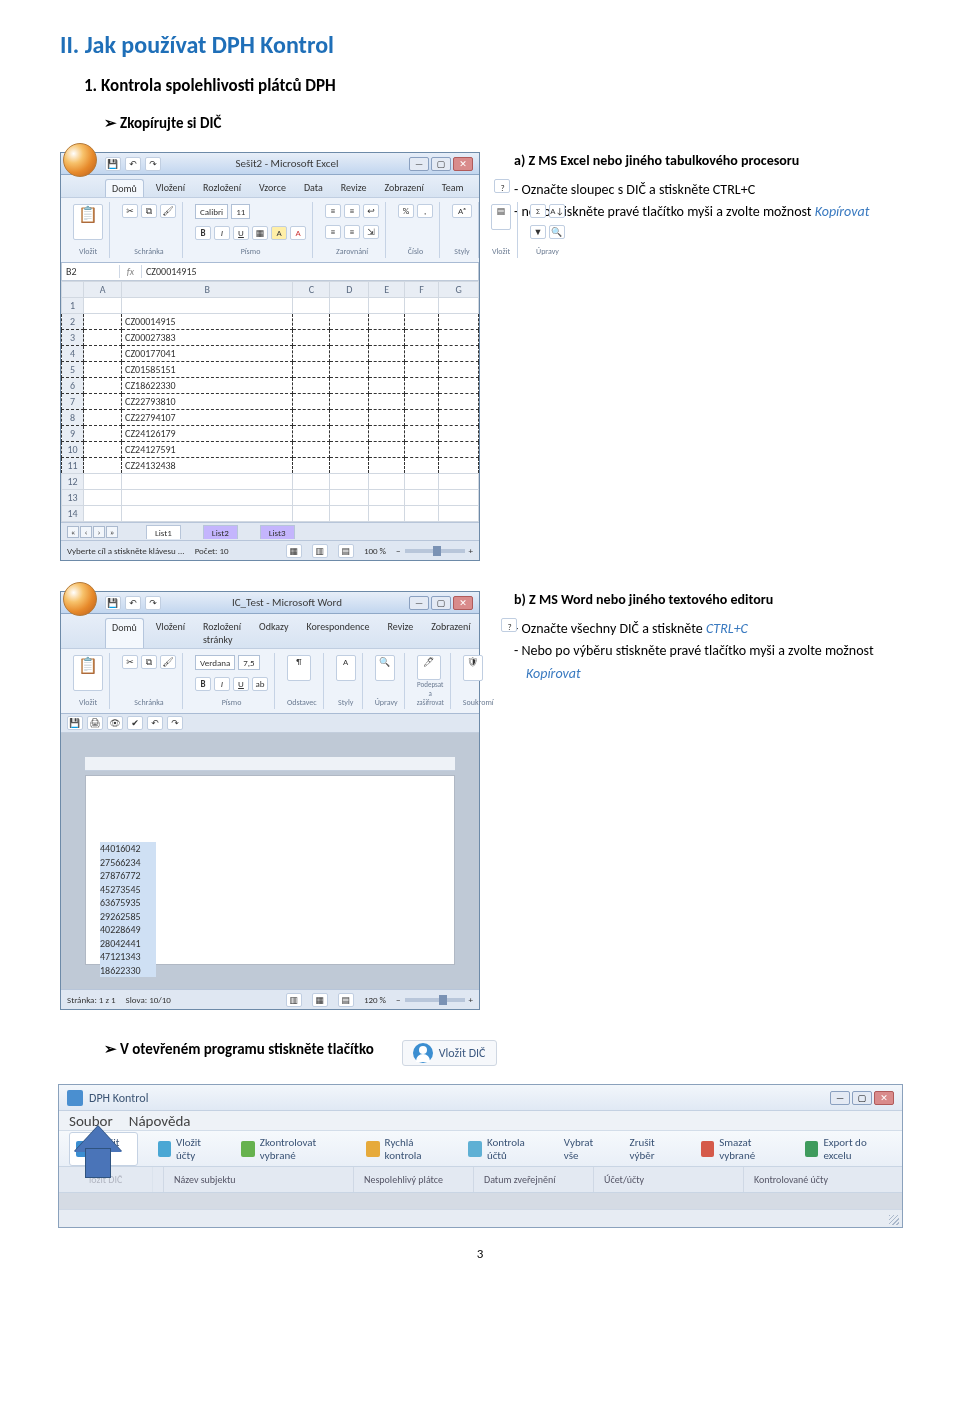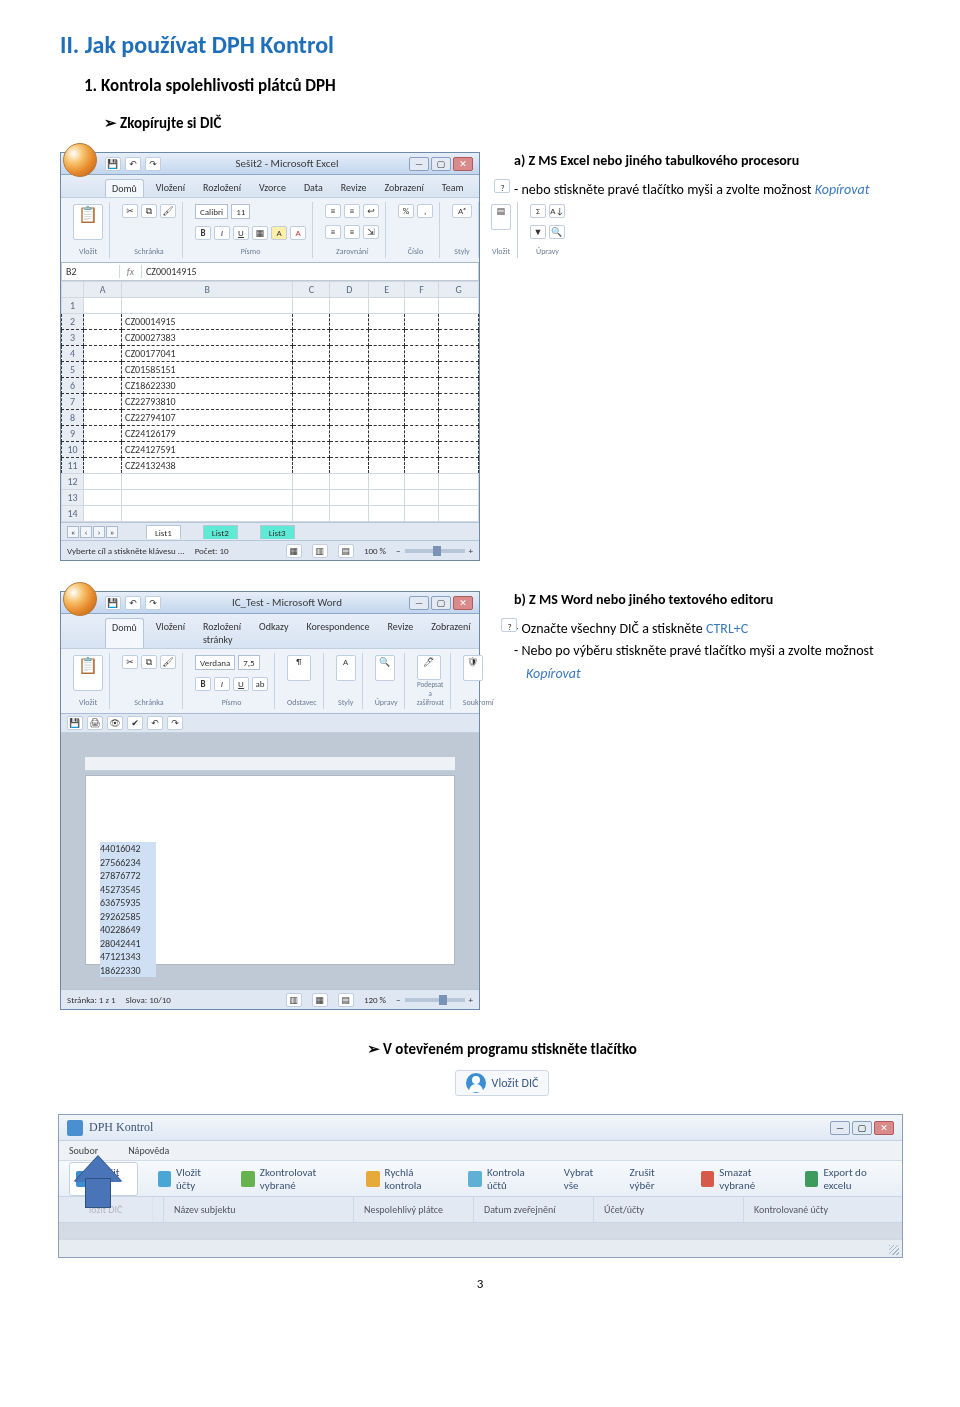--- a/index.html
+++ b/index.html
@@ -17,21 +17,21 @@
   .h3 { font-size: 15px; font-weight: bold; margin: 10px 0 20px 44px; }
   .h3::before { content: "➢ "; }
   .step-row { display: flex; align-items: flex-start; margin-bottom: 30px; }
   .step-img { flex: 0 0 auto; }
   .step-txt { flex: 1; padding-left: 34px; font-size: 14px; }
   .step-txt b { font-weight: bold; }
   .step-txt ul { list-style: none; margin-top: 10px; }
   .step-txt li { text-indent: -12px; padding-left: 12px; line-height: 1.6; }
   .step-txt li::before { content: "- "; }
   .kopirovat { color: #3a7ac0; font-style: italic; }
-  .ctrlc { color: #3a7ac0; }
+  .ctrlc { color: #3a7ac0; font-style: italic; }
 
   
   .excel-win {
     width: 420px;
     border: 1px solid #6d8aa8;
     background: #c8d9ef;
     font-size: 10px;
     color: #333;
     user-select: none;
   }
@@ -67,39 +67,39 @@
   .sheet{background:#fff;}
   .sheet table{border-collapse:collapse;width:100%;font-size:10px;}
   .sheet th,.sheet td{border:1px solid #d1d8e1;height:16px;padding:0 3px;text-align:left;}
   .sheet th{background:#e8edf4;color:#5b6b82;font-weight:normal;text-align:center;}
   .sheet .rowhead{background:#e8edf4;color:#5b6b82;text-align:center;width:22px;}
   .marquee td{border:1px dashed #333 !important;}
   .sheet-tabs{display:flex;background:#e1e8f2;border-top:1px solid #b7c5d9;height:18px;align-items:center;font-size:9px;padding-left:6px;gap:2px;}
   .sheet-tabs .nav{display:flex;gap:1px;margin-right:6px;}
   .sheet-tabs .nav span{width:12px;height:12px;border:1px solid #aab9ce;background:#f2f6fb;text-align:center;line-height:10px;}
   .sheet-tabs .tab{padding:1px 8px;background:#fff;border:1px solid #b7c5d9;border-bottom:none;margin-left:20px;}
-  .sheet-tabs .tab.inactive{background:#5eead4;}
+  .sheet-tabs .tab.inactive{background:#c4b5fd;}
   .statusbar{display:flex;background:#dfe7f2;border-top:1px solid #b7c5d9;height:20px;align-items:center;font-size:9px;padding:0 6px;gap:10px;}
   .statusbar .spacer{flex:1;}
   .zoom{display:flex;align-items:center;gap:4px;}
   .zoom .track{width:60px;height:4px;background:#b8c6da;position:relative;}
   .zoom .thumb{width:8px;height:10px;background:#7a92b4;position:absolute;top:-3px;left:28px;}
 
   
   .word-win{
     width:420px;border:1px solid #6d8aa8;background:#c8d9ef;font-size:10px;color:#333;user-select:none;
   }
   .word-doc{background:#bfc9d6;padding:24px;}
   .page{background:#fff;border:1px solid #b0b8c4;width:100%;height:190px;position:relative;padding:12px 14px;font-size:10px;line-height:1.35;}
   .page .list{color:#333;}
   .ruler{height:14px;background:#eef2f7;border-bottom:1px solid #c3cedd;position:relative;margin-bottom:4px;}
   .qat{display:flex;gap:4px;align-items:center;padding:2px 4px;}
 
   
-  .final-row{display:flex;align-items:center;gap:12px;margin:24px 0 18px 44px;flex-direction:column;}
+  .final-row{display:flex;gap:28px;margin:24px 0 18px 44px;}
   .final-row .txt{font-weight:bold;font-size:15px;}
   .final-row .txt::before{content:"➢ ";}
   .vlozit-badge{
     display:flex;align-items:center;gap:6px;
     border:1px solid #cfd7e2;background:#f6f8fb;border-radius:3px;
     padding:2px 10px;font-size:12px;color:#3d5a82;
   }
   .avatar-ico{width:20px;height:20px;border-radius:50%;background:#3b8ed1;position:relative;}
   .avatar-ico::before{content:"";position:absolute;width:8px;height:8px;background:#fff;border-radius:50%;top:3px;left:6px;}
   .avatar-ico::after{content:"";position:absolute;width:14px;height:8px;background:#fff;border-radius:7px 7px 0 0;bottom:1px;left:3px;}
@@ -109,22 +109,22 @@
     border:1px solid #8aa1bc;
     background:#eef2f7;
     font-size:11px;
     margin-left:-2px;
   }
   .dph-title{
     height:26px;background:linear-gradient(#f2f6fb,#e0e9f4);
     display:flex;align-items:center;padding:0 8px;border-bottom:1px solid #c4d1e2;
   }
   .dph-title .ico{width:16px;height:16px;background:#4a8fd0;border-radius:2px;margin-right:6px;}
-  .dph-title .t{flex:1;color:#3c5574;font-size:12px;font-family:Liberation Serif, serif;}
-  .dph-menu{height:20px;display:flex;align-items:center;gap:30px;padding:0 10px;background:#eef2f7;border-bottom:1px solid #d3dde9;font-size:10px;color:#444;}
+  .dph-title .t{flex:1;color:#3c5574;font-size:12px;}
+  .dph-menu{height:20px;display:flex;align-items:center;gap:16px;padding:0 10px;background:#eef2f7;border-bottom:1px solid #d3dde9;font-size:15px;color:#444;}
   .dph-toolbar{
     height:36px;display:flex;align-items:center;gap:14px;padding:0 10px;
     background:linear-gradient(#f6f9fc,#e9eff7);border-bottom:1px solid #c9d5e4;
     font-size:11px;color:#3a5375;
   }
   .tbtn{display:flex;align-items:center;gap:5px;padding:3px 6px;border-radius:3px;}
   .tbtn.hi{background:#fff;border:1px solid #c5d2e3;}
   .tico{width:16px;height:16px;border-radius:2px;}
   .i-user{background:#3b8ed1;}
   .i-bank{background:#4aa7d4;}
@@ -453,20 +453,21 @@
               <div class="thumb"></div>
             </div>
             <span>+</span>
         </div>
       </div>
     </div>
   </div>
   <div class="step-txt">
     <div><b>a)   Z MS Excel nebo jiného tabulkového procesoru</b></div>
     <ul>
+      <li>Označte sloupec s DIČ a stiskněte CTRL+C</li>
       <li><span>nebo stiskněte pravé tlačítko myši a zvolte možnost </span><span class="kopirovat">Kopírovat</span></li>
     </ul>
   </div>
 </div>
 
 <div class="step-row">
   <div class="step-img">
     <div class="word-win" style="position:relative;">
       <div class="win-top">
         <div class="orb"></div>

